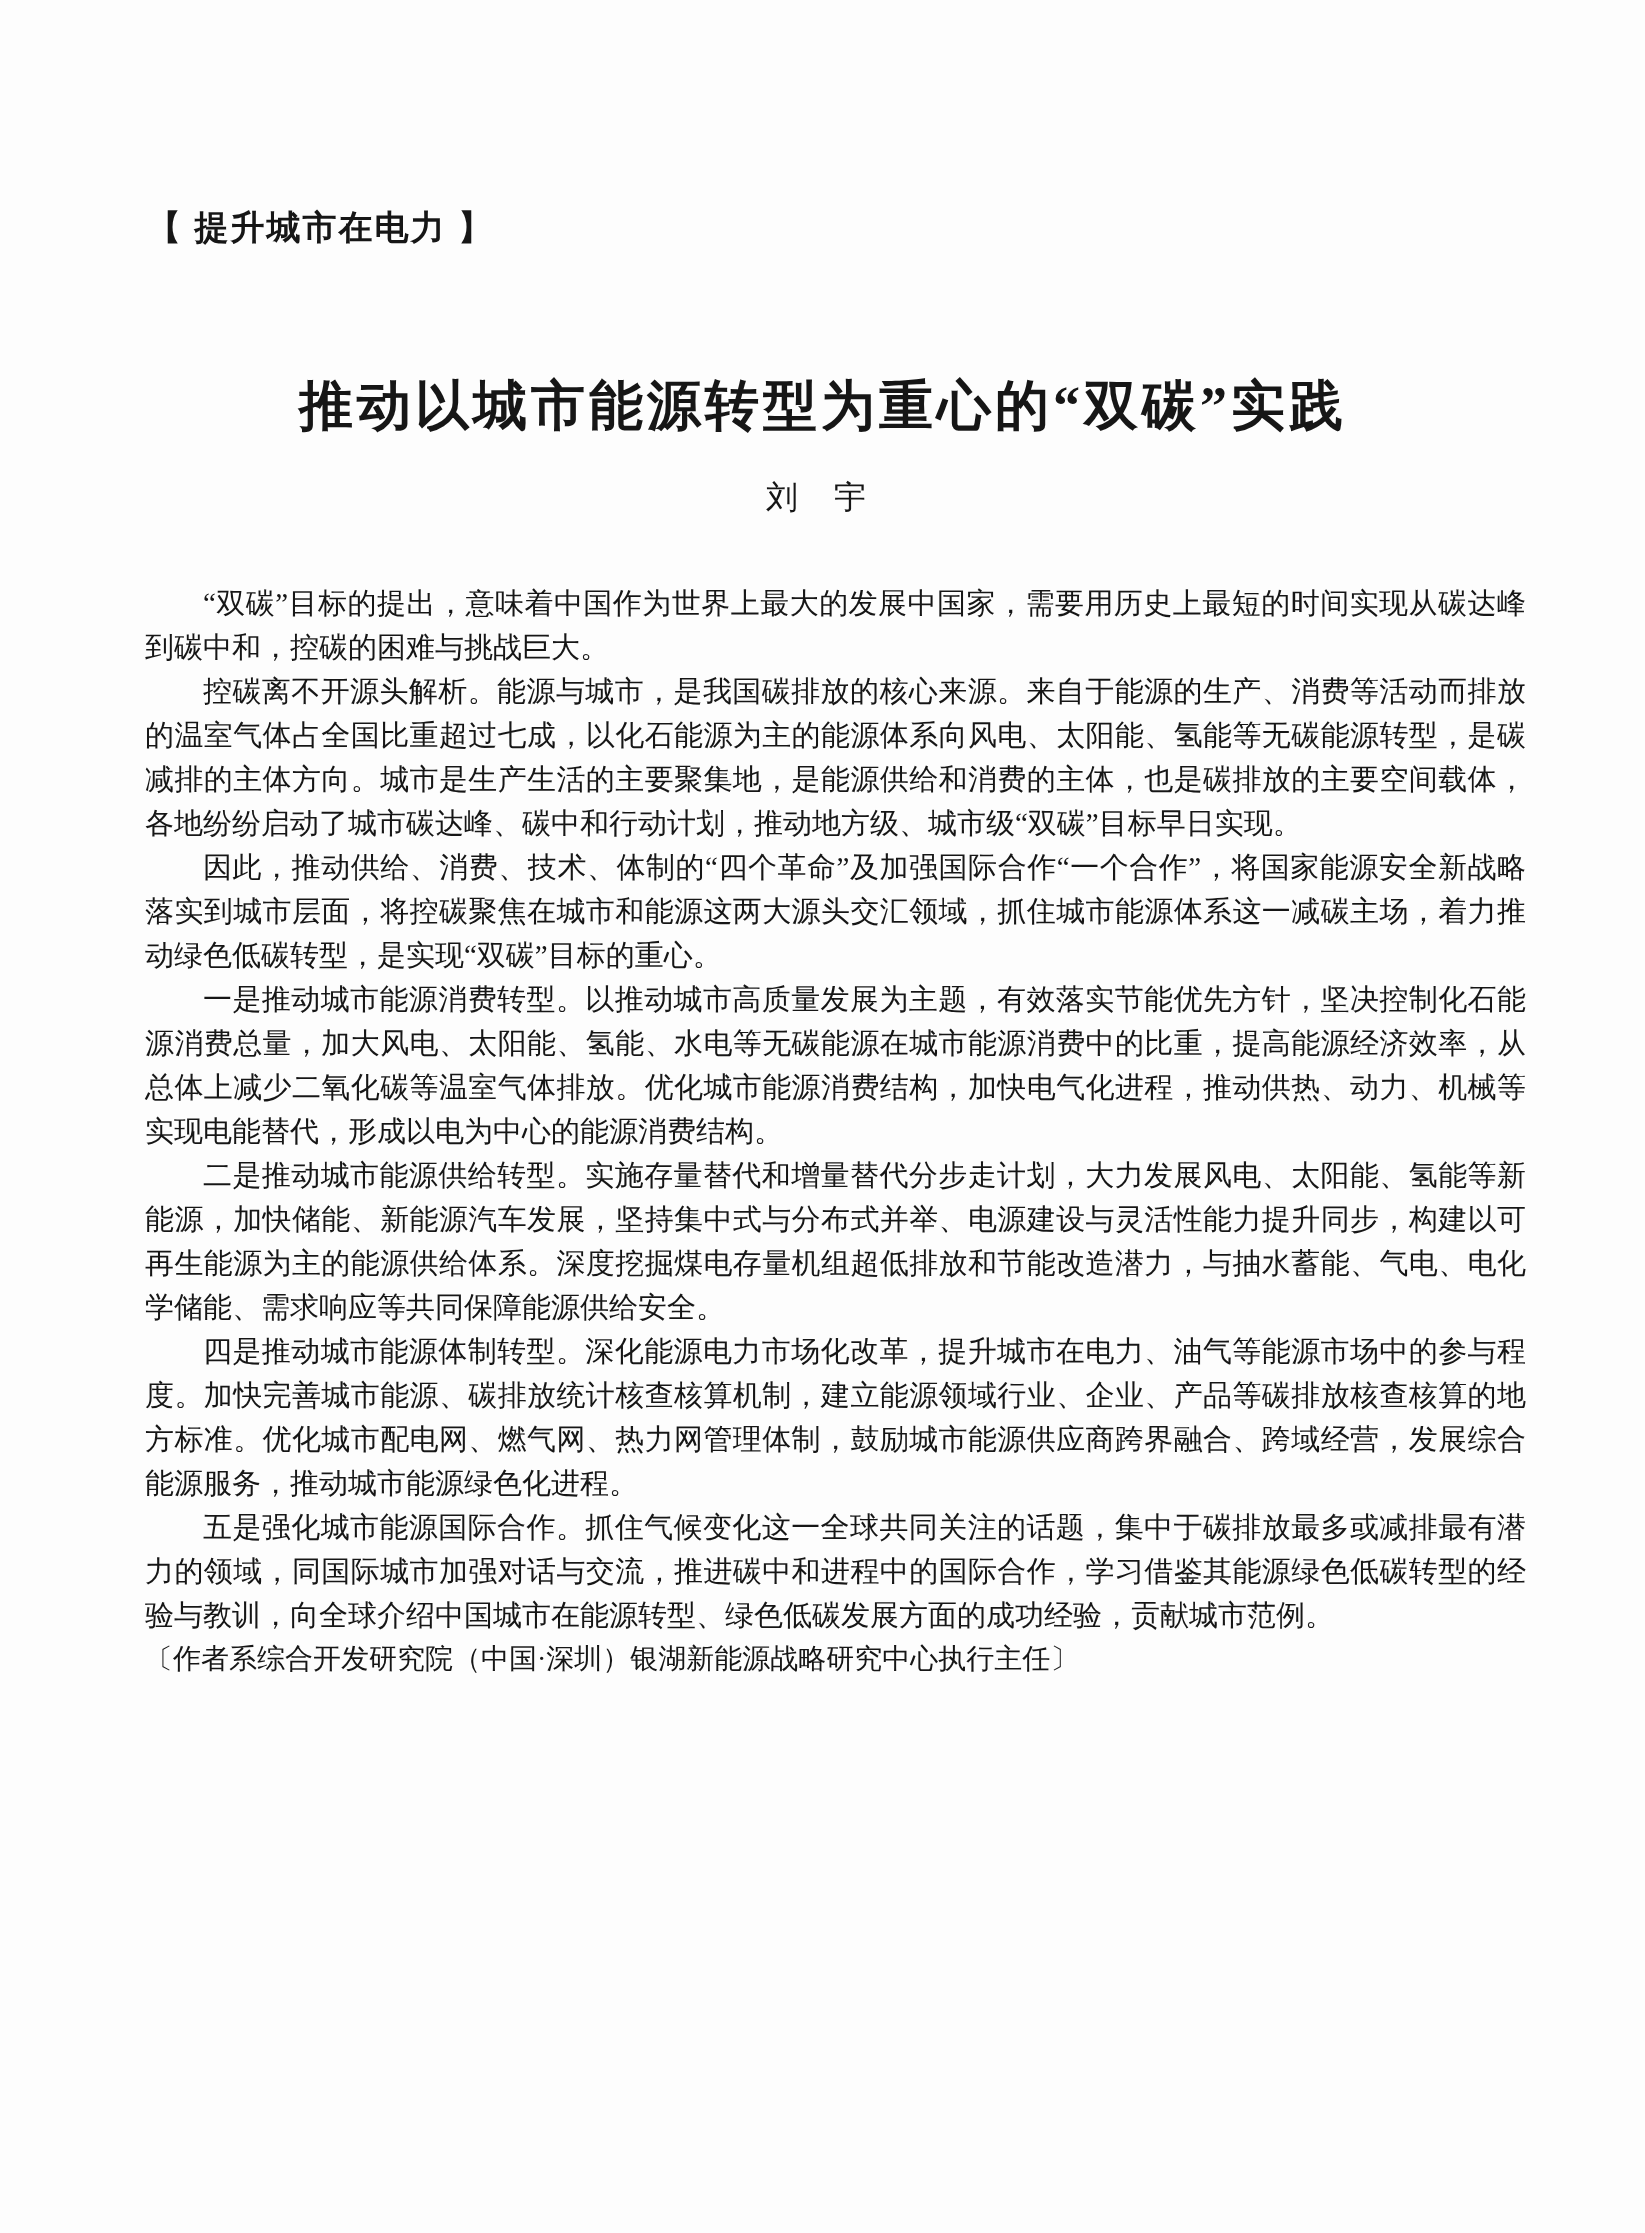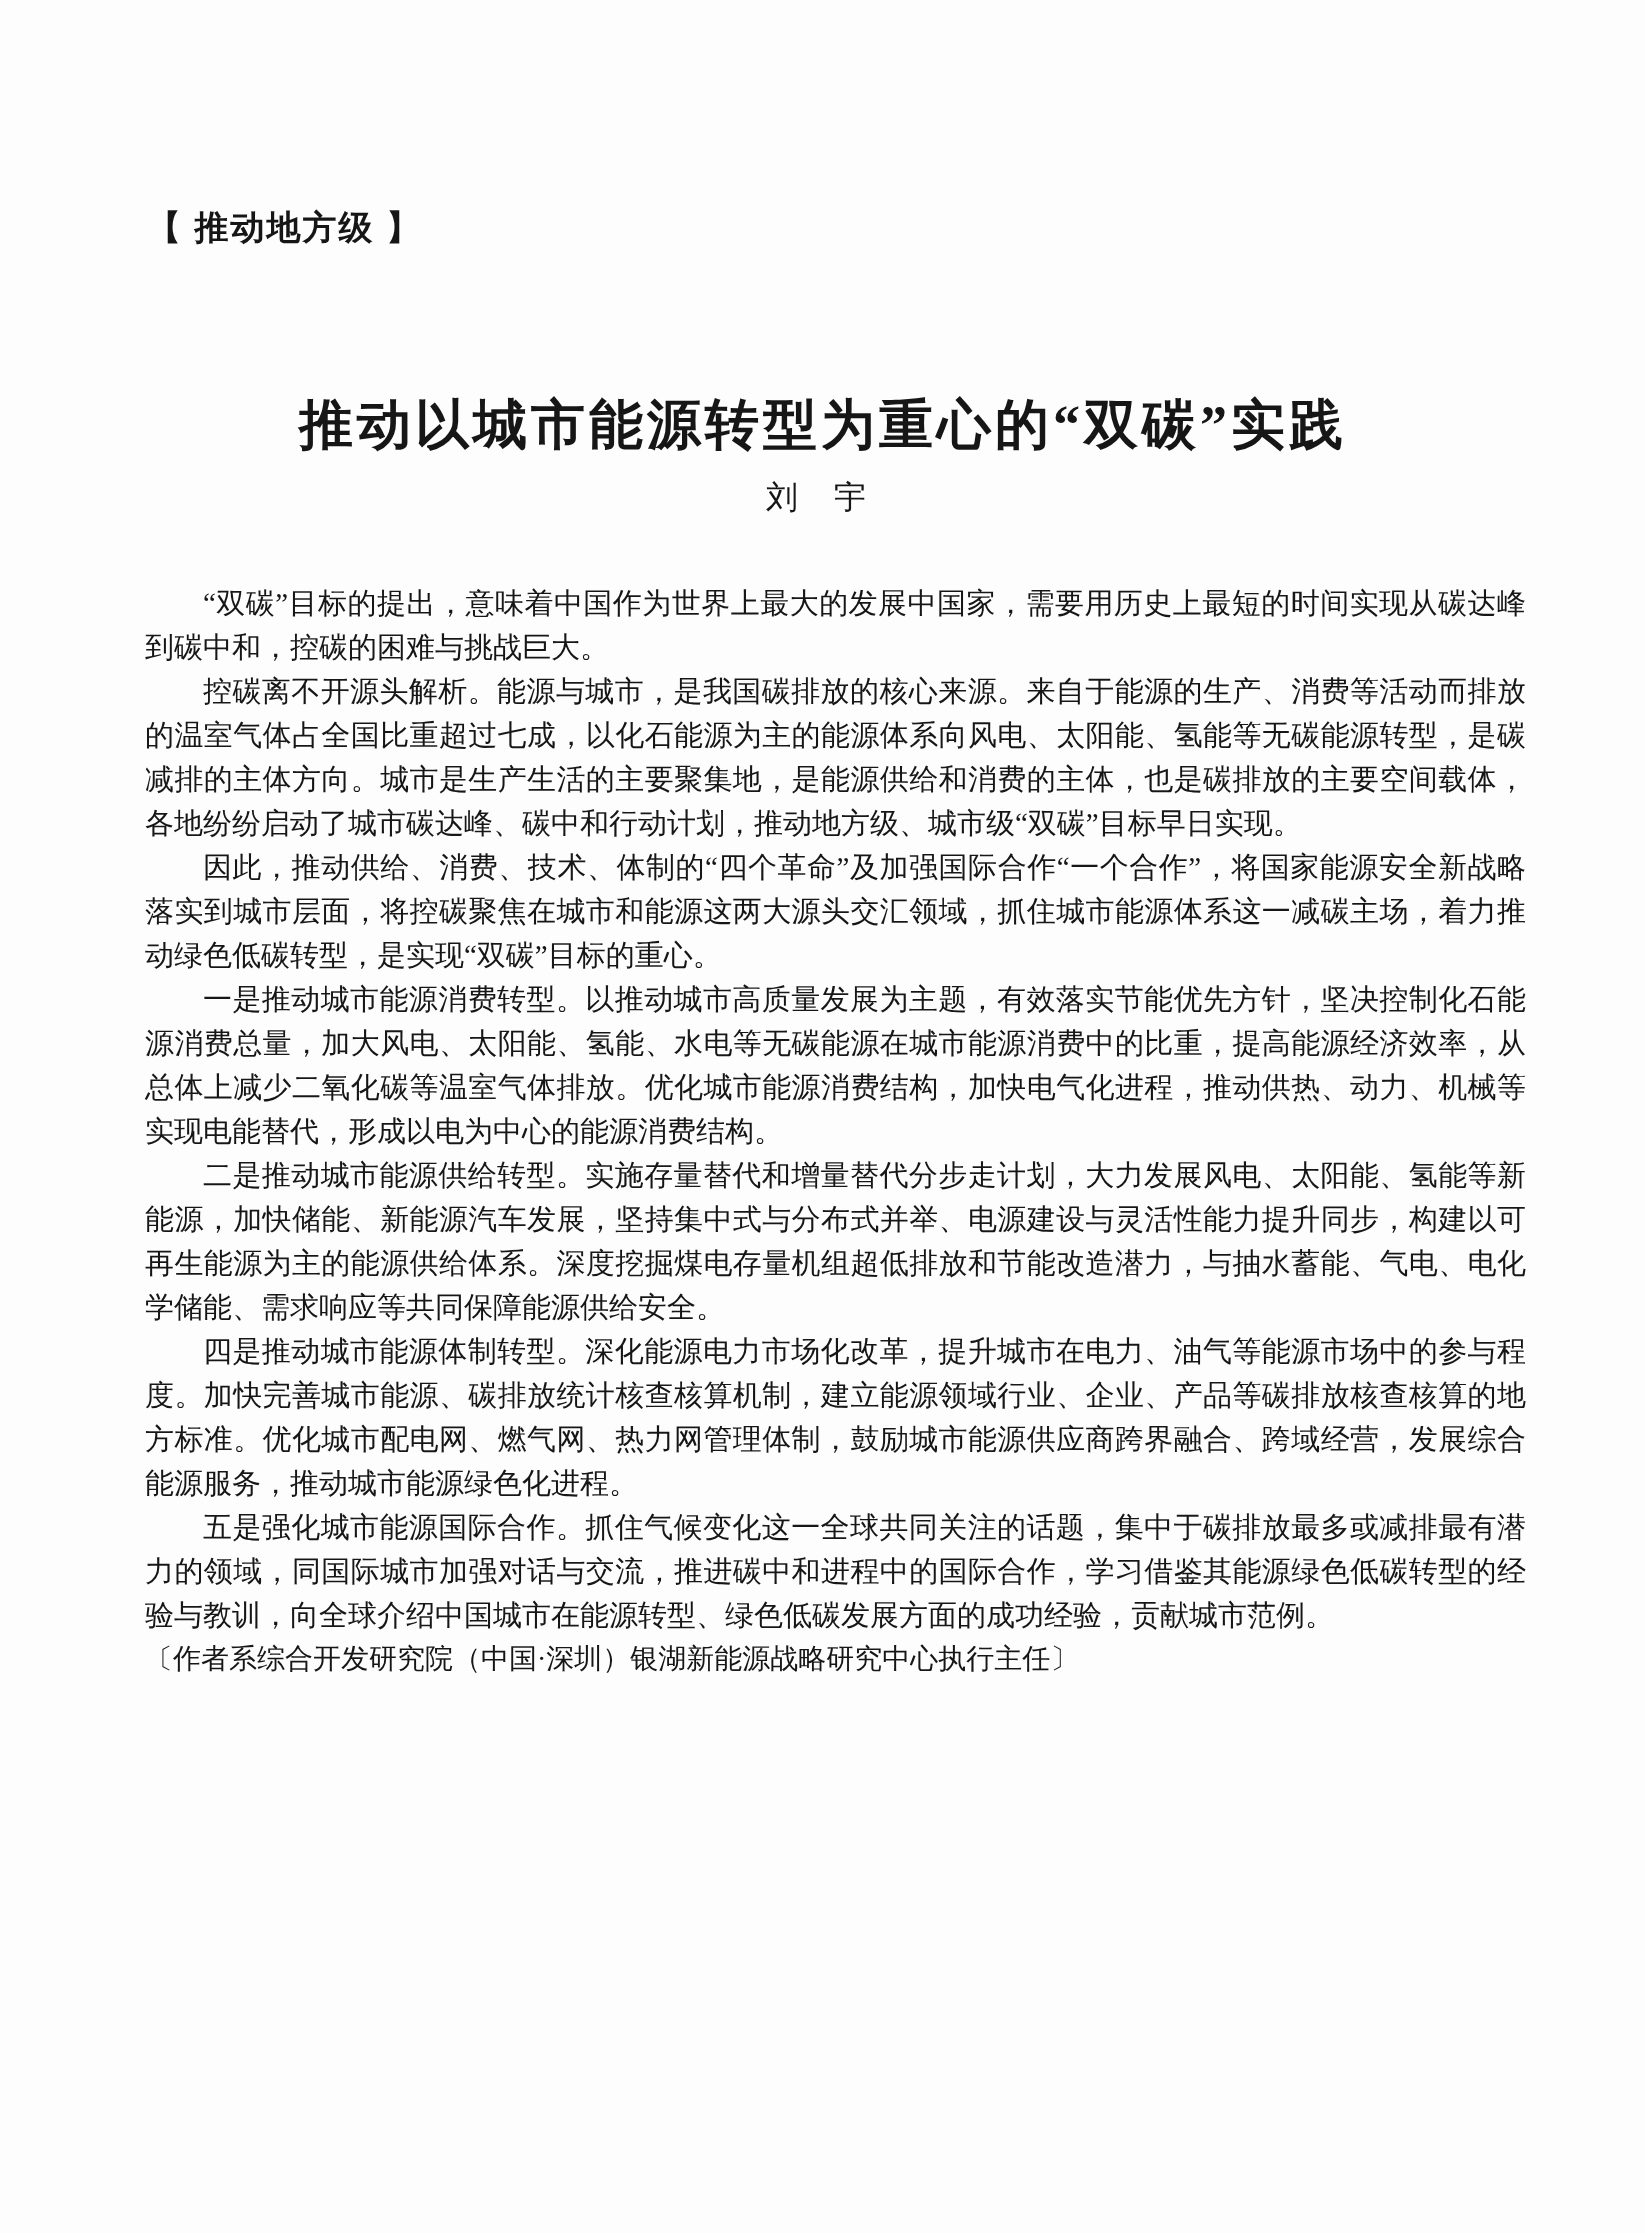--- a/index.html
+++ b/index.html
@@ -22,21 +22,21 @@
     top: 205px;
     left: 147px;
     font-family: "Liberation Sans", "DejaVu Sans", sans-serif;
     font-weight: bold;
     font-size: 34px;
     letter-spacing: 2px;
     white-space: nowrap;
   }
   .article-title {
     position: absolute;
-    top: 353px;
+    top: 334px;
     left: 0;
     width: 100%;
     text-align: center;
     font-weight: bold;
     font-size: 54px;
     letter-spacing: 4px;
     font-family: "Liberation Serif", "DejaVu Serif", serif;
   }
   .article-author {
     position: absolute;
@@ -68,21 +68,21 @@
     padding-right: 18px;
     font-size: 28px;
     white-space: nowrap;
   }
 </style>
 </head>
 <body>
 
 <div class="page">
 
-  <div class="column-label">【 推动地方级 】</div>
+  <div class="column-label">【 提升城市在电力 】</div>
 
   <h1 class="article-title">推动以城市能源转型为重心的“双碳”实践</h1>
 
   <div class="article-author">刘 宇</div>
 
   <div class="article-body">
     <p>“双碳”目标的提出，意味着中国作为世界上最大的发展中国家，需要用历史上最短的时间实现从碳达峰到碳中和，控碳的困难与挑战巨大。</p>
     <p>控碳离不开源头解析。能源与城市，是我国碳排放的核心来源。来自于能源的生产、消费等活动而排放的温室气体占全国比重超过七成，以化石能源为主的能源体系向风电、太阳能、氢能等无碳能源转型，是碳减排的主体方向。城市是生产生活的主要聚集地，是能源供给和消费的主体，也是碳排放的主要空间载体，各地纷纷启动了城市碳达峰、碳中和行动计划，推动地方级、城市级“双碳”目标早日实现。</p>
     <p>因此，推动供给、消费、技术、体制的“四个革命”及加强国际合作“一个合作”，将国家能源安全新战略落实到城市层面，将控碳聚焦在城市和能源这两大源头交汇领域，抓住城市能源体系这一减碳主场，着力推动绿色低碳转型，是实现“双碳”目标的重心。</p>
     <p>一是推动城市能源消费转型。以推动城市高质量发展为主题，有效落实节能优先方针，坚决控制化石能源消费总量，加大风电、太阳能、氢能、水电等无碳能源在城市能源消费中的比重，提高能源经济效率，从总体上减少二氧化碳等温室气体排放。优化城市能源消费结构，加快电气化进程，推动供热、动力、机械等实现电能替代，形成以电为中心的能源消费结构。</p>

